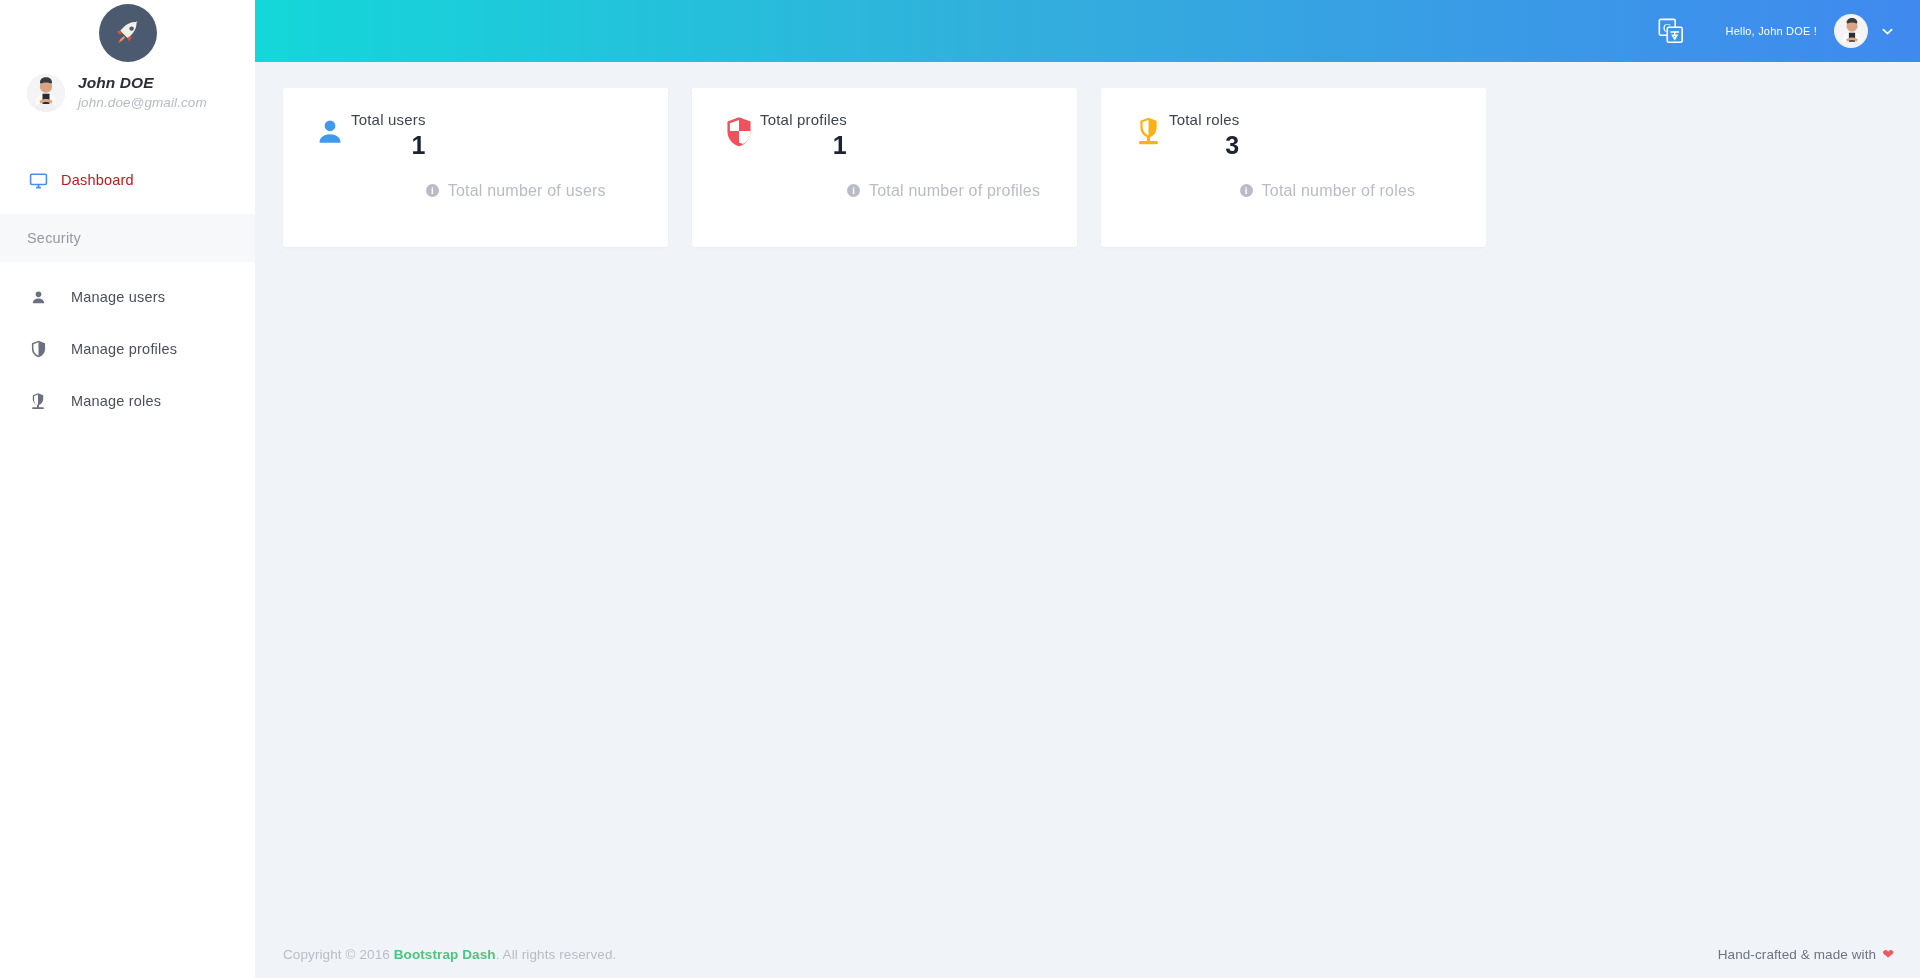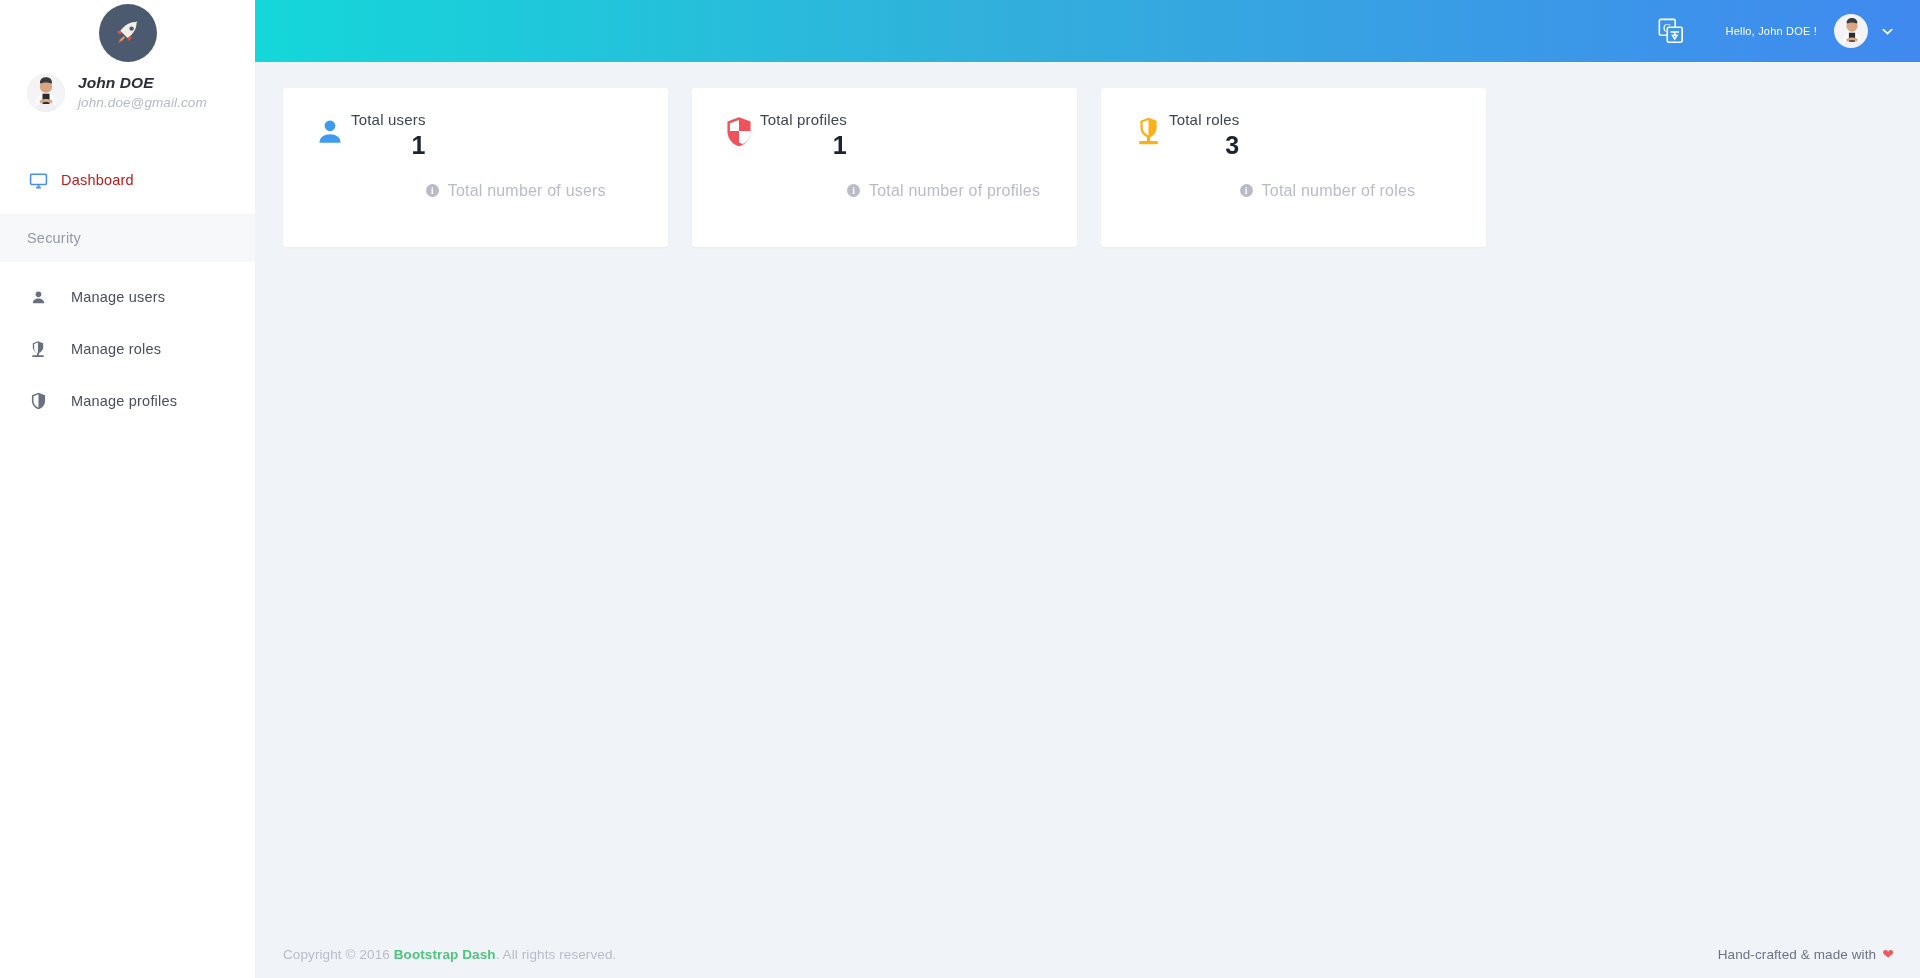--- a/index.html
+++ b/index.html
@@ -164,37 +164,37 @@
         <span class="ic">
           <svg width="17" height="17" viewBox="0 0 24 24" fill="#6b7080">
             <circle cx="12" cy="7.5" r="4"></circle>
             <path d="M4 20c0-4.2 3.6-6.5 8-6.5s8 2.3 8 6.5z"></path>
           </svg>
         </span>
         <span>Manage users</span>
       </div>
       <div class="nav-item">
         <span class="ic">
+          <svg width="17" height="18" viewBox="0 0 24 26" fill="#6b7080">
+            <path d="M12 1L2.5 4.6v8.1C2.5 18.6 6.6 23.3 12 25c5.4-1.7 9.5-6.4 9.5-12.3V4.6z"></path>
+            <path d="M12 3.3v19.4c-4.2-1.6-7.3-5.5-7.3-10V6.1z" fill="#fdfdfd"></path>
+          </svg>
+        </span>
+        <span>Manage profiles</span>
+      </div>
+      <div class="nav-item">
+        <span class="ic">
           <svg width="18" height="19" viewBox="0 0 26 26" fill="#6b7080">
             <path d="M13 1L5.5 3.8v6.1c0 4.2 3 7.7 7.5 9 4.5-1.3 7.5-4.8 7.5-9V3.8z"></path>
             <path d="M13 2.9v15.9c-3.3-1.2-5.6-4-5.6-7.6V5z" fill="#fdfdfd"></path>
             <rect x="11.6" y="17.8" width="2.8" height="4.6"></rect>
             <rect x="4.5" y="21.3" width="17" height="2.6" rx="1.2"></rect>
           </svg>
         </span>
         <span>Manage roles</span>
-      </div>
-      <div class="nav-item">
-        <span class="ic">
-          <svg width="17" height="18" viewBox="0 0 24 26" fill="#6b7080">
-            <path d="M12 1L2.5 4.6v8.1C2.5 18.6 6.6 23.3 12 25c5.4-1.7 9.5-6.4 9.5-12.3V4.6z"></path>
-            <path d="M12 3.3v19.4c-4.2-1.6-7.3-5.5-7.3-10V6.1z" fill="#fdfdfd"></path>
-          </svg>
-        </span>
-        <span>Manage profiles</span>
       </div>
     </nav>
   </aside>
 
   <div class="right">
 
     <header class="topbar">
       <div class="translate-btn">
         <svg width="28" height="28" viewBox="0 0 30 30" fill="none">
           <rect x="2.5" y="2.5" width="17" height="17" rx="1.6" stroke="#ffffff" stroke-width="1.7" fill="none"></rect>

